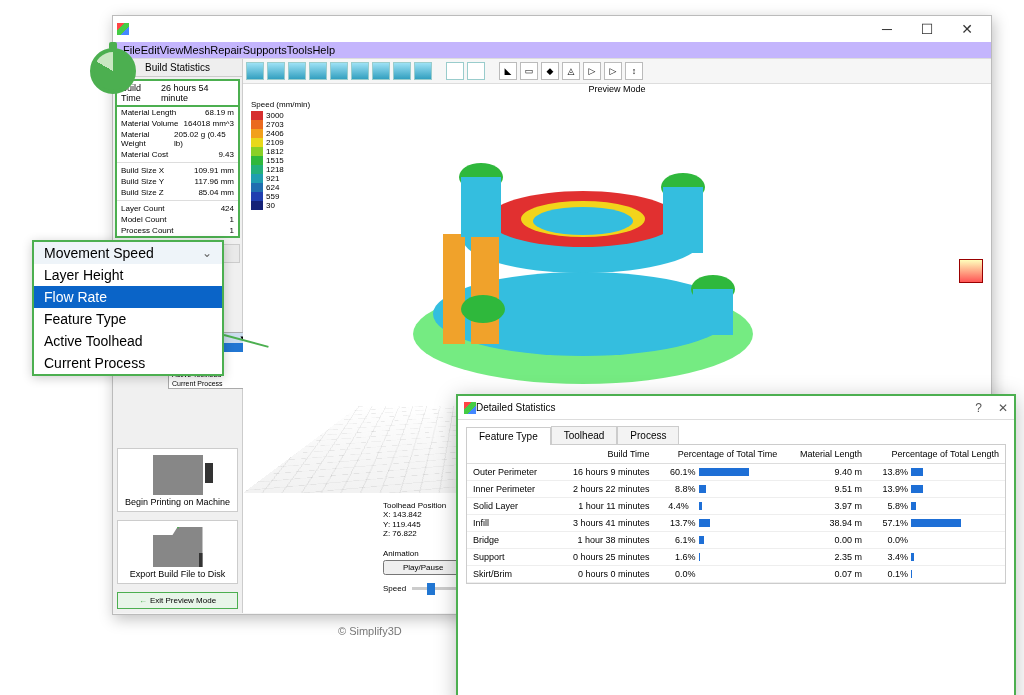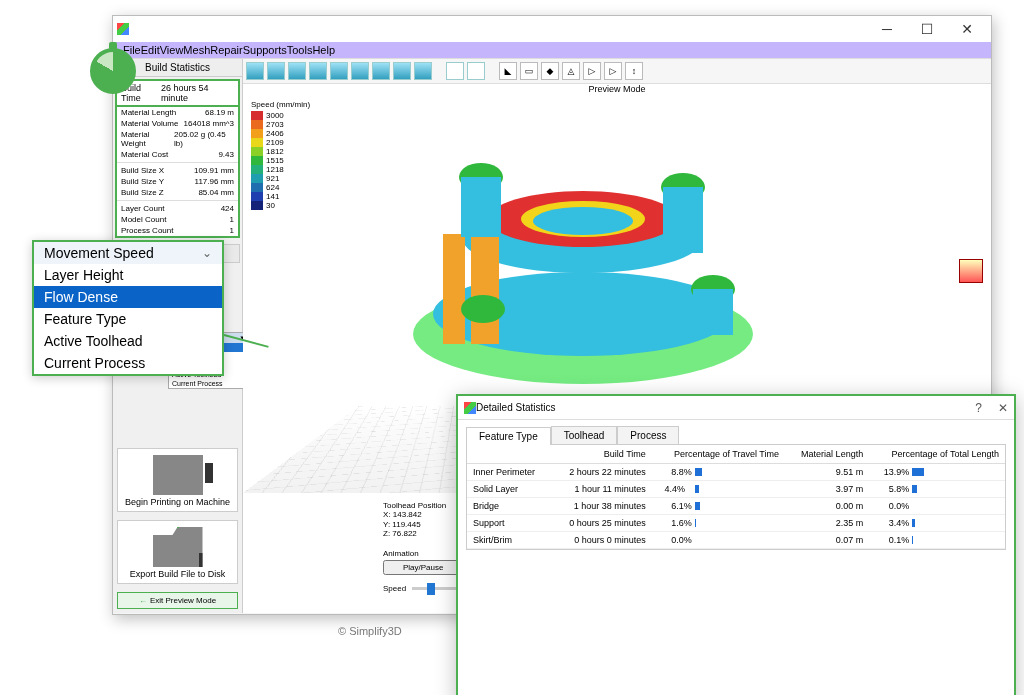--- a/index.html
+++ b/index.html
@@ -260,21 +260,21 @@
             <div class="bar">
               <span class="sw" style="background:#1f9eb0"></span>
               <span>921</span>
             </div>
             <div class="bar">
               <span class="sw" style="background:#1f6eb0"></span>
               <span>624</span>
             </div>
             <div class="bar">
               <span class="sw" style="background:#1f3eb0"></span>
-              <span>141</span>
+              <span>559</span>
             </div>
             <div class="bar">
               <span class="sw" style="background:#142278"></span>
               <span>30</span>
             </div>
           </div>
       </div>
       <div class="grid-floor"></div>
       <svg class="model-stub" viewBox="0 0 420 320">
         <ellipse cx="230" cy="235" rx="170" ry="50" fill="#3be24d" opacity=".7"></ellipse>
@@ -325,21 +325,21 @@
 </div>
 
 <div class="stopwatch"></div>
 
 <div class="dd-overlay">
   <div class="row head">
       <span>Movement Speed</span>
       <span class="chev">⌄</span>
     </div>
   <div class="row">Layer Height</div>
-  <div class="row hl">Flow Dense</div>
+  <div class="row hl">Flow Rate</div>
   <div class="row">Feature Type</div>
   <div class="row">Active Toolhead</div>
   <div class="row">Current Process</div>
 </div>
 <div class="lead-line"></div>
 
 <div class="detail-window">
   <div class="detail-title">
     <span class="app-cube-icon"></span>
     <span>Detailed Statistics</span>
@@ -352,27 +352,44 @@
     <div class="tab active">Feature Type</div>
     <div class="tab">Toolhead</div>
     <div class="tab">Process</div>
   </div>
   <div class="detail-table">
     <table>
       <thead>
           <tr id="dt-head">
             <th></th>
             <th>Build Time</th>
-            <th>Percentage of Travel Time</th>
+            <th>Percentage of Total Time</th>
             <th>Material Length</th>
             <th>Percentage of Total Length</th>
           </tr>
         </thead>
       <tbody id="dt-body">
           <tr>
+            <td>Outer Perimeter</td>
+            <td>16 hours 9 minutes</td>
+            <td>
+              <div class="pct-cell">
+                <span style="width:34px;text-align:right">60.1%</span>
+                <span class="pct-bar" style="width:50px"></span>
+              </div>
+            </td>
+            <td>9.40 m</td>
+            <td>
+              <div class="pct-cell">
+                <span style="width:34px;text-align:right">13.8%</span>
+                <span class="pct-bar" style="width:12.084063047285465px"></span>
+              </div>
+            </td>
+          </tr>
+          <tr>
             <td>Inner Perimeter</td>
             <td>2 hours 22 minutes</td>
             <td>
               <div class="pct-cell">
                 <span style="width:34px;text-align:right">8.8%</span>
                 <span class="pct-bar" style="width:7.321131447587355px"></span>
               </div>
             </td>
             <td>9.51 m</td>
             <td>
@@ -389,20 +406,37 @@
               <div class="pct-cell">
                 <span style="width:34px;text-align:center">4.4%</span>
                 <span class="pct-bar" style="width:3.6605657237936775px"></span>
               </div>
             </td>
             <td>3.97 m</td>
             <td>
               <div class="pct-cell">
                 <span style="width:34px;text-align:right">5.8%</span>
                 <span class="pct-bar" style="width:5.078809106830122px"></span>
+              </div>
+            </td>
+          </tr>
+          <tr>
+            <td>Infill</td>
+            <td>3 hours 41 minutes</td>
+            <td>
+              <div class="pct-cell">
+                <span style="width:34px;text-align:right">13.7%</span>
+                <span class="pct-bar" style="width:11.397670549084857px"></span>
+              </div>
+            </td>
+            <td>38.94 m</td>
+            <td>
+              <div class="pct-cell">
+                <span style="width:34px;text-align:right">57.1%</span>
+                <span class="pct-bar" style="width:50px"></span>
               </div>
             </td>
           </tr>
           <tr>
             <td>Bridge</td>
             <td>1 hour 38 minutes</td>
             <td>
               <div class="pct-cell">
                 <span style="width:34px;text-align:right">6.1%</span>
                 <span class="pct-bar" style="width:5.074875207986689px"></span>

